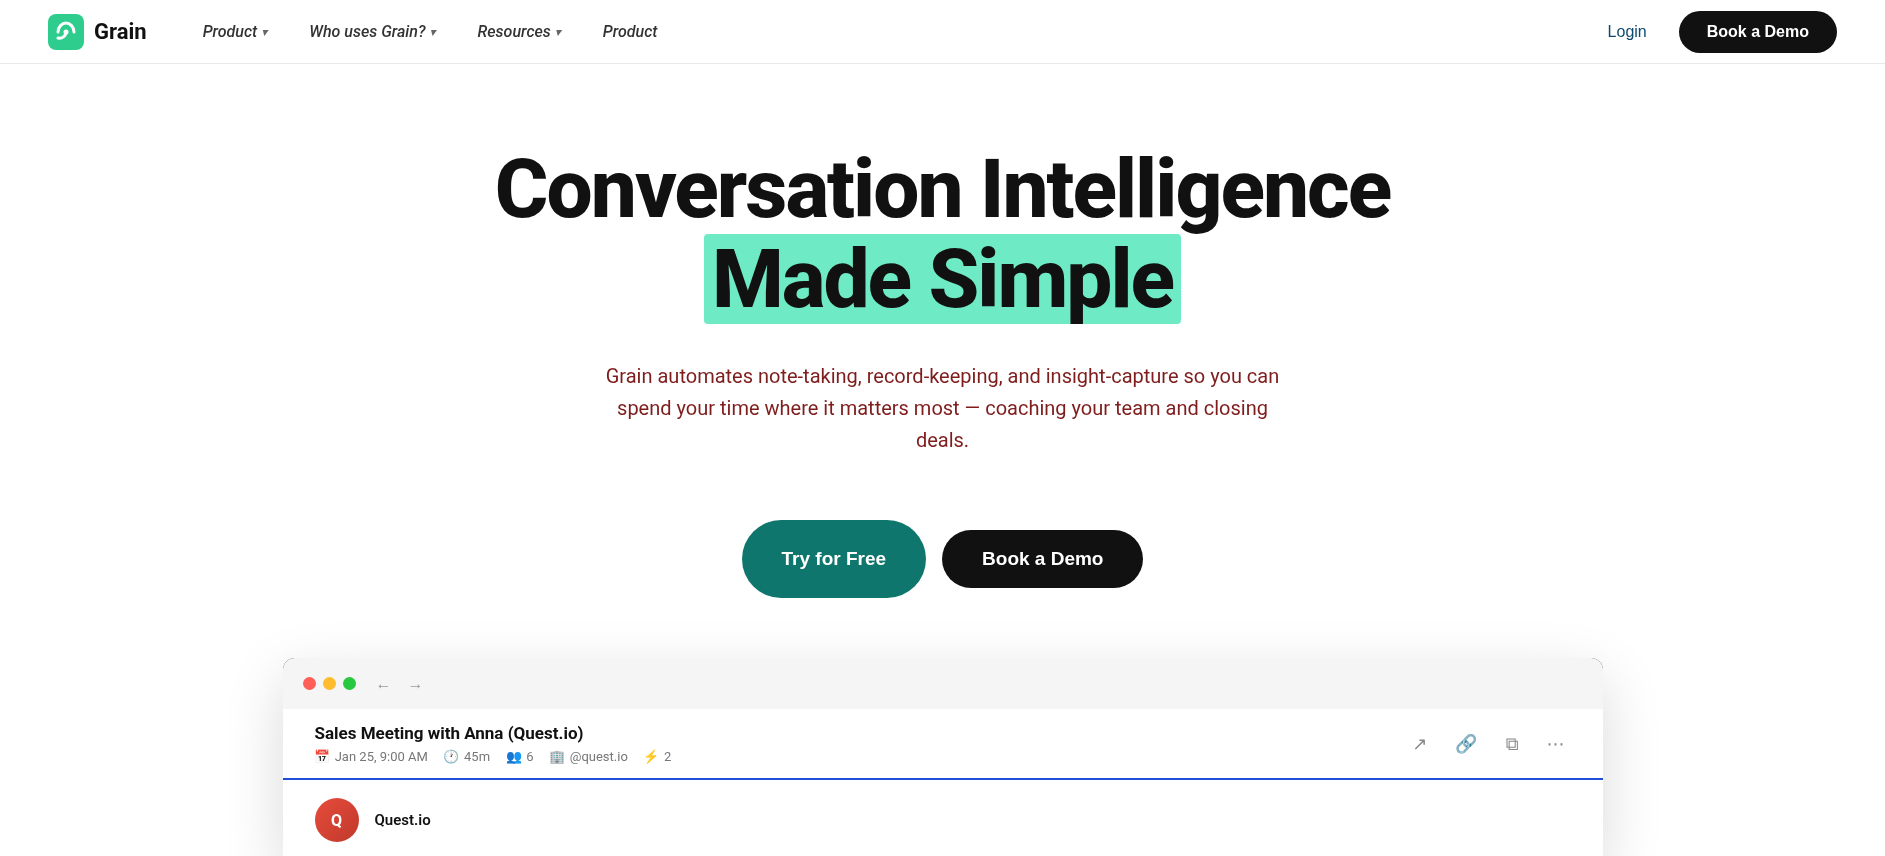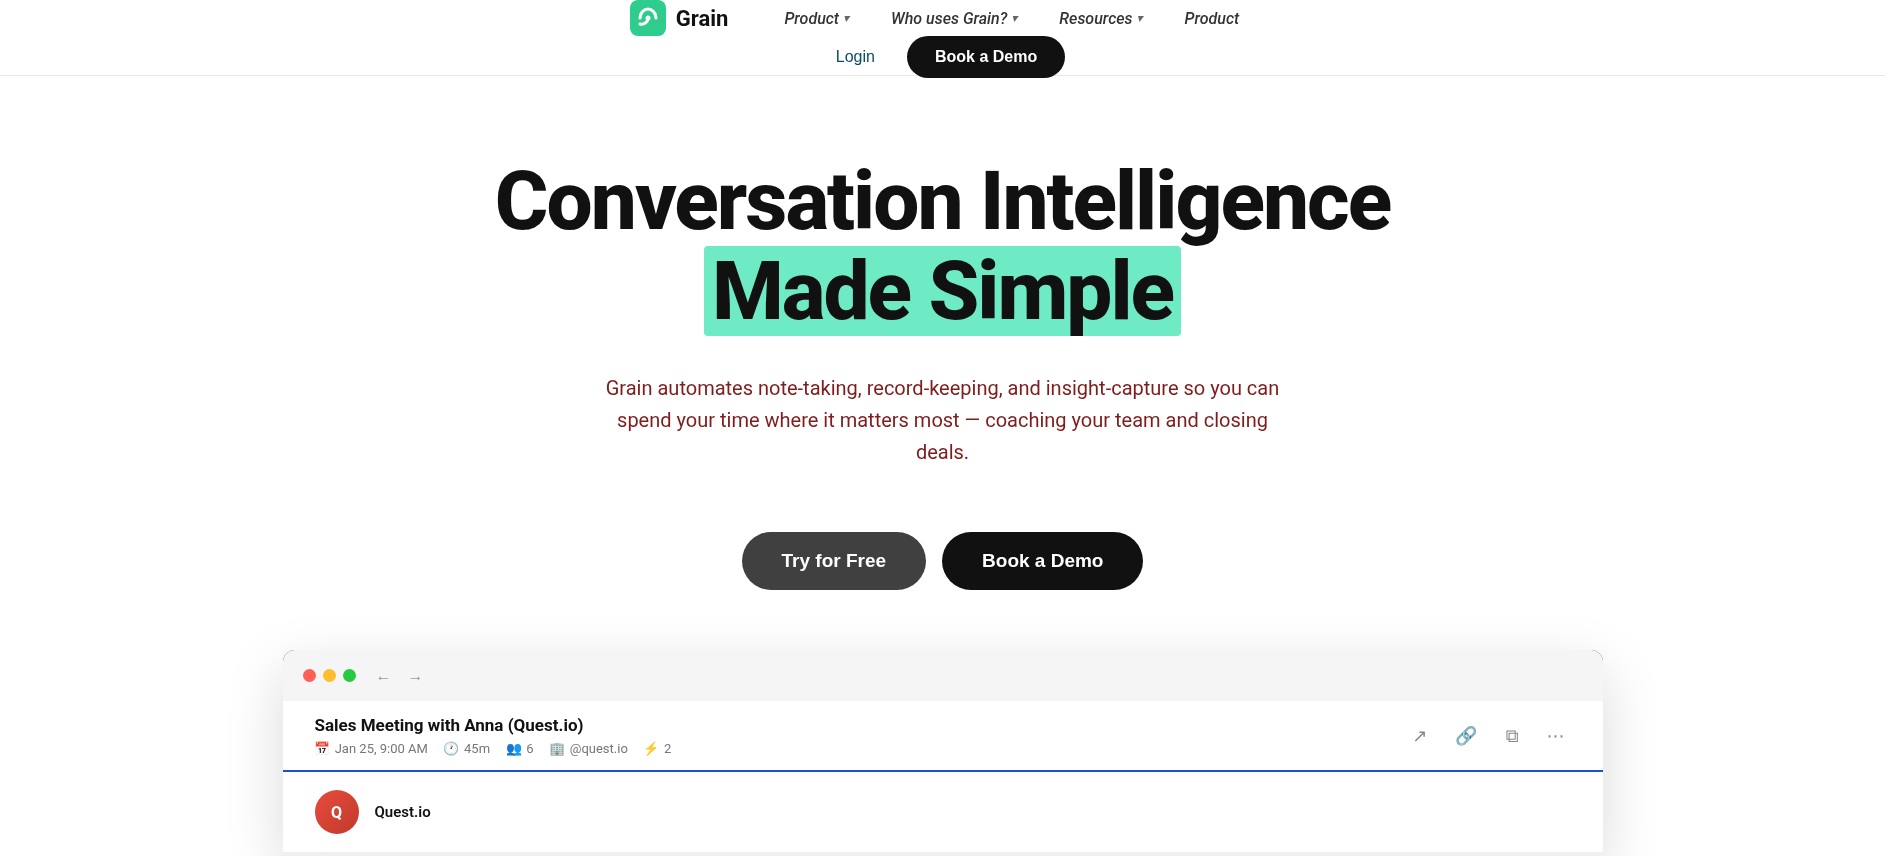--- a/index.html
+++ b/index.html
@@ -14,27 +14,26 @@
       color: #111111;
       overflow-x: hidden;
     }
 
     
     .navbar {
       display: flex;
       align-items: center;
       justify-content: space-between;
       padding: 0 48px;
-      height: 76px;
+      height: 64px;
       border-bottom: 1px solid #e8e8e8;
       position: sticky;
       top: 0;
       background: #ffffff;
       z-index: 100;
-      flex-direction: column;
     }
 
     .navbar-left {
       display: flex;
       align-items: center;
       gap: 40px;
     }
 
     .logo {
       display: flex;
@@ -151,25 +150,25 @@
       margin-bottom: 64px;
     }
 
     .hero-buttons {
       display: flex;
       gap: 16px;
       align-items: center;
     }
 
     .btn-try-free {
-      background: #404040;
+      background: #0f766e;
       color: #ffffff;
       font-size: 19px;
       font-weight: 700;
-      padding: 18px 40px;
+      padding: 28px 40px;
       border-radius: 50px;
       border: none;
       cursor: pointer;
       transition: background 0.2s;
     }
 
     .btn-book-demo-hero {
       background: #111111;
       color: #ffffff;
       font-size: 19px;

